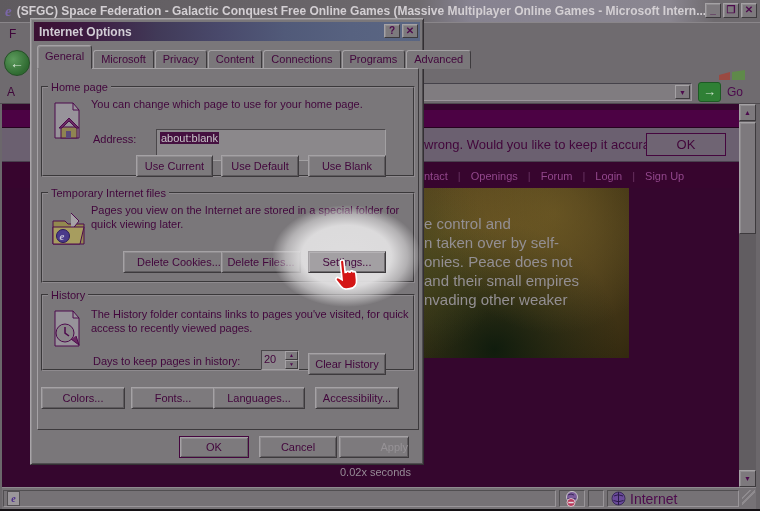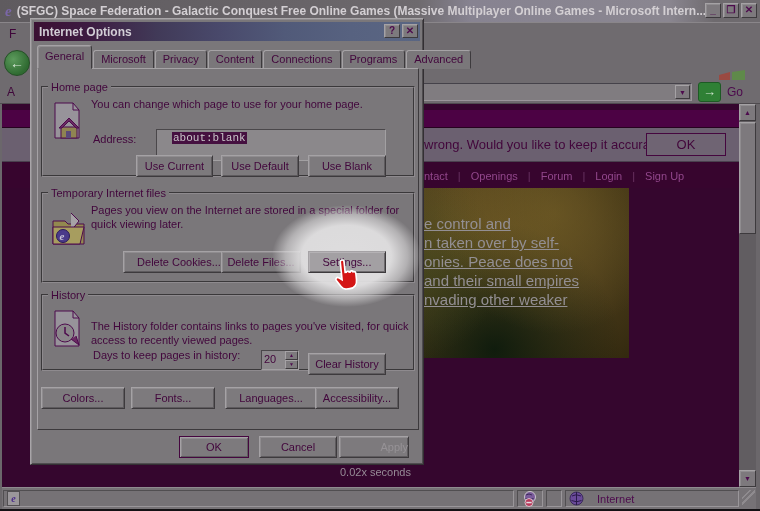--- a/index.html
+++ b/index.html
@@ -50,41 +50,41 @@
   #navrow { position:absolute; left:0; top:58px; width:737px; height:26px; background:#37052e; color:#92478c; font-size:11px; }
   #navrow ul { position:absolute; left:422px; top:8px; list-style:none; display:flex; white-space:nowrap; }
   #navrow li + li::before { content:"|"; margin:0 10px; color:#6a3463; }
   #planet { position:absolute; left:328px; top:84px; width:299px; height:170px;
     background:
       radial-gradient(circle at 75% 15%, rgba(122,100,40,.55), transparent 45%),
       radial-gradient(circle at 25% 45%, rgba(60,70,30,.6), transparent 40%),
       radial-gradient(circle at 55% 95%, rgba(10,25,12,.9), transparent 55%),
       radial-gradient(circle at 40% 20%, rgba(110,88,36,.5), transparent 50%),
       radial-gradient(ellipse at 50% 35%, #5d4c20 0%, #4c3d1b 55%, #33290f 100%); }
-  #story { position:absolute; left:422px; top:110px; color:#938f93; font-size:15px; line-height:19px; white-space:nowrap;text-decoration:underline; }
+  #story { position:absolute; left:422px; top:110px; color:#938f93; font-size:15px; line-height:19px; white-space:nowrap; }
   #caption { position:absolute; left:422px; top:276px; color:#7f95aa; font-size:16px; white-space:nowrap; }
   #timer { position:absolute; left:338px; top:362px; color:#968b96; font-size:11px; }
 
   
   #vscroll { position:absolute; right:0; top:0; width:17px; height:383px; background:#615d61; }
   .sbtn { position:absolute; left:0; width:17px; height:17px; background:#7d797d;
     border:1px solid; border-color:#a5a2a5 #3d3a3d #3d3a3d #a5a2a5; box-shadow:inset 1px 1px 0 #8f8c8f;
     color:#4d0a4d; font-size:7px; text-align:center; line-height:15px; }
   #sb-up { top:0; }
   #sb-down { bottom:0; }
   #sb-thumb { position:absolute; left:0; top:18px; width:17px; height:112px; background:#7d797d;
     border:1px solid; border-color:#a5a2a5 #3d3a3d #3d3a3d #a5a2a5; box-shadow:inset 1px 1px 0 #8f8c8f; }
 
   
   #statusbar { left:2px; top:487px; width:754px; height:22px; background:#767276; border-top:1px solid #8f8b8f; display:flex; align-items:stretch; padding:2px 1px; gap:3px; }
   .spanel { border:1px solid; border-color:#514e51 #9a969a #9a969a #514e51; display:flex; align-items:center; padding:0 3px; }
   #sp-main { flex:1; }
   #sp-b { width:26px; justify-content:center; }
   #sp-c { width:16px; }
-  #sp-zone { width:174px; gap:13px; color:#4d0a4d; font-size:11px; }
+  #sp-zone { width:132px; gap:4px; color:#4d0a4d; font-size:14px; }
   #grip { width:13px; background:linear-gradient(135deg, transparent 0 5px, #8f8b8f 5px 7px, transparent 7px 9px, #8f8b8f 9px 11px, transparent 11px); }
   .doc-ico { width:13px; height:15px; background:#9a969a; border:1px solid #514e51; font:italic bold 10px "Liberation Serif", serif; color:#4a2a8a; text-align:center; line-height:13px; }
 
   
   #dlg { left:30px; top:18px; width:394px; height:447px; background:#7a777a;
     border:1px solid; border-color:#a8a5a8 #332f33 #332f33 #a8a5a8; box-shadow:inset 1px 1px 0 #8f8c8f, inset -1px -1px 0 #4f4c4f; }
   #dlg-title { position:absolute; left:3px; top:3px; right:3px; height:19px;
     background:linear-gradient(90deg,#3b1033 0%,#3d1b41 14%,#413a58 32%,#49496b 48%,#515a79 65%,#576280 82%,#5a6683 100%);
     display:flex; align-items:center; }
   #dlg-title .d-text { color:#d2ced6; font-size:12px; font-weight:bold; padding-left:5px; flex:1; }
@@ -108,21 +108,21 @@
   .g-desc { position:absolute; left:48px; top:4px; width:322px; font-size:11px; color:#42063c; line-height:14px; }
   .g-label { position:absolute; font-size:11px; color:#42063c; }
 
   .btn { position:absolute; background:#7d7a7d; border:1px solid; border-color:#a5a2a5 #3d3a3d #3d3a3d #a5a2a5;
     box-shadow:inset 1px 1px 0 #8f8c8f, inset -1px -1px 0 #5e5b5e; color:#42063c; font-size:11px;
     text-align:center; line-height:20px; height:22px; font-family:"Liberation Sans", sans-serif; }
   .btn.default { border-color:#45063f; box-shadow:inset 1px 1px 0 #a5a2a5, inset -1px -1px 0 #5e5b5e, inset 2px 2px 0 #8f8c8f; }
   .btn.disabled { color:#969296;text-align:right; }
 
   #addr-input { position:absolute; left:113px; top:36px; width:230px; height:32px; background:#8b888b;
-    border:1px solid; border-color:#4a474a #a2a0a2 #a2a0a2 #4a474a; font-size:11px; line-height:16px; padding-left:15px;font-family:Liberation Mono, monospace; }
+    border:1px solid; border-color:#4a474a #a2a0a2 #a2a0a2 #4a474a; font-size:11px; line-height:16px; padding-left:3px; }
   #addr-input .sel { background:#451040; color:#c9c5c9; padding:0 1px; }
 
   #spinner { position:absolute; left:218px; top:49px; width:38px; height:20px; background:#8b888b;
     border:1px solid; border-color:#4a474a #a2a0a2 #a2a0a2 #4a474a; font-size:11px; color:#42063c; }
   #spinner .val { position:absolute; left:2px; top:2px; }
   #spinner .spincol { position:absolute; right:0; top:0; width:13px; height:18px; display:flex; flex-direction:column; }
   #spinner .spinbtn { flex:1; background:#7d7a7d; border:1px solid; border-color:#a5a2a5 #3d3a3d #3d3a3d #a5a2a5;
     font-size:5px; line-height:7px; text-align:center; color:#4d0a4d; }
 
   
@@ -313,35 +313,35 @@
 
     <fieldset class="grp" id="grp-hist">
       <legend>History</legend>
       <svg class="g-ico" width="34" height="40" viewBox="0 0 34 40">
         <path d="M4 2 h18 l6 7 v28 h-24 z" fill="#97939a" stroke="#4d0a4d"></path>
         <path d="M22 2 v7 h6" fill="none" stroke="#4d0a4d"></path>
         <circle cx="14" cy="24" r="9" fill="#8a868a" stroke="#4d0a4d"></circle>
         <path d="M14 18 v6 l4 3" stroke="#4d0a4d" fill="none" stroke-width="1.5"></path>
         <path d="M20 30 l8 6 -3 -9" fill="#6a2a62" stroke="#4d0a4d"></path>
       </svg>
-      <div class="g-desc" style="top:18px">The History folder contains links to pages you've visited, for quick access to recently viewed pages.</div>
-      <span class="g-label" style="left:50px;top:48px">Days to keep pages in history:</span>
+      <div class="g-desc" style="top:6px">The History folder contains links to pages you've visited, for quick access to recently viewed pages.</div>
+      <span class="g-label" style="left:50px;top:54px">Days to keep pages in history:</span>
       <div id="spinner">
         <span class="val">20</span>
         <span class="spincol">
           <span class="spinbtn">▲</span>
           <span class="spinbtn">▼</span>
         </span>
       </div>
       <div class="btn" style="left:265px;top:52px;width:78px">Clear History</div>
     </fieldset>
 
     <div class="btn" style="left:10px;top:368px;width:84px">Colors...</div>
     <div class="btn" style="left:100px;top:368px;width:84px">Fonts...</div>
-    <div class="btn" style="left:194px;top:368px;width:92px">Languages...</div>
+    <div class="btn" style="left:182px;top:368px;width:92px">Languages...</div>
     <div class="btn" style="left:284px;top:368px;width:84px">Accessibility...</div>
 
     <div class="btn default" style="left:148px;top:417px;width:70px">OK</div>
     <div class="btn" style="left:228px;top:417px;width:78px">Cancel</div>
     <div class="btn disabled" style="left:308px;top:417px;width:70px">Apply</div>
   </div>
 
   <div id="spotlight" class="abs"></div>
   <svg id="cursor" class="abs" width="27" height="33" viewBox="0 0 20 26" style="transform:rotate(-6deg)">
     <path d="M6.2 2 c0 -2 3 -2 3 0 l0 8.5 l0.9 0 c0.1 -1 2.2 -1 2.3 0 l0.8 0 c0.1 -0.9 2.1 -0.9 2.2 0.1 l0.7 0 c0.8 0 1.4 0.6 1.4 1.5 l0 5 c0 4 -2.5 6.5 -6 6.5 l-2.5 0 c-2 0 -3.2 -0.8 -4.2 -2.4 l-3.2 -5.2 c-0.9 -1.4 0.8 -2.8 2.1 -1.9 l2.5 1.8 z" fill="#d41414" stroke="#ffffff" stroke-width="1.3"></path>

